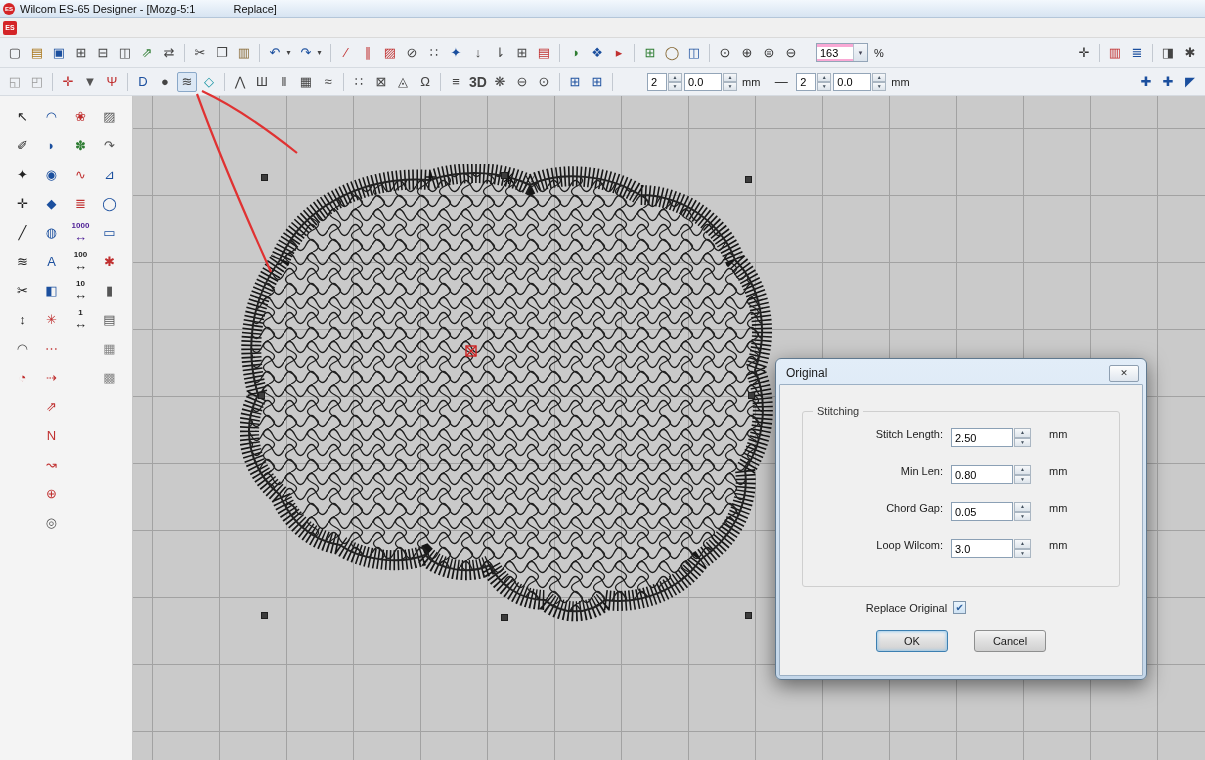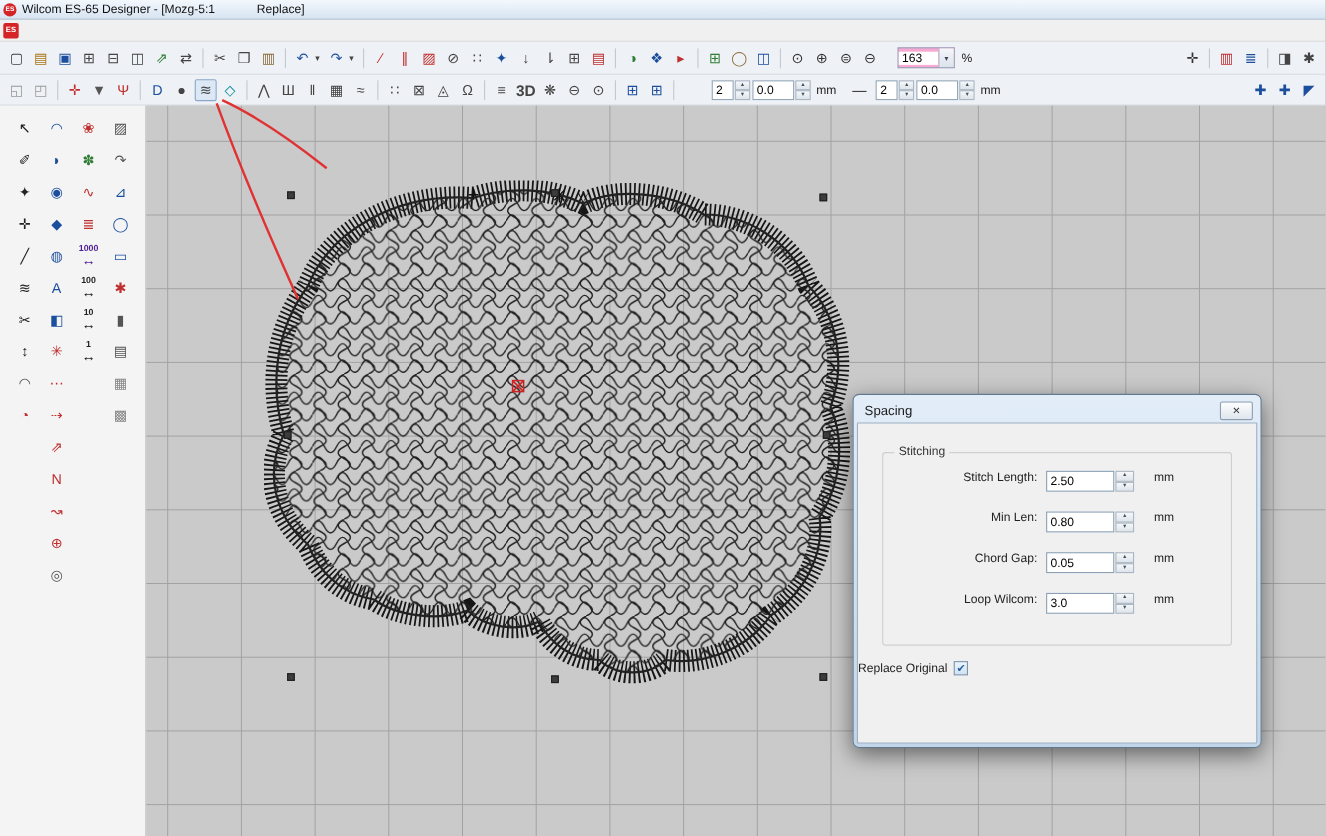--- a/index.html
+++ b/index.html
@@ -103,21 +103,21 @@
   }
   .dlg-close::after { content:"✕"; }
   .dlg-body { background:#f0f0f0; border:1px solid #9cb0c4; border-radius:1px; padding:0 0 14px 0; min-height:292px; }
   .groupbox { position:relative; margin:26px 22px 0 22px; border:1px solid #cfcfcf; border-radius:3px; padding:16px 0 10px 0; }
   .group-label { position:absolute; top:-7px; left:10px; background:#f0f0f0; padding:0 4px; color:#333; }
   .field-row { display:flex; height:37px; padding-left:10px; }
   .flabel { flex:0 0 130px; text-align:right; margin-right:8px; }
   .fld { width:62px; height:19px; border:1px solid #8ba0b5; font:11px "Liberation Sans",sans-serif; padding:0 3px; outline:none; background:#fff; }
   .fspin { height:19px; width:17px; }
   .funit { margin-left:16px; }
-  .replace-row { display:flex; align-items:center; justify-content:flex-start; margin:14px 90px 0 0; gap:6px; }
+  .replace-row { display:flex; align-items:center; justify-content:center; margin:14px 90px 0 0; gap:6px; }
   .checkbox {
     width:13px; height:13px; border:1px solid #7d94ab; background:linear-gradient(#eaf4fd,#cfe3f4);
     display:flex; align-items:center; justify-content:center; font-size:10px; color:#2c5f9e;
   }
   .checkbox.checked::after { content:"✔"; }
   .btn-row { display:flex; justify-content:center; gap:26px; margin-top:16px; }
   .btn {
     width:72px; height:22px; font:11px "Liberation Sans",sans-serif; color:#1b1b1b;
     background:linear-gradient(#f4f4f4,#e0e0e0 50%,#d0d0d0); border:1px solid #8e8f8f; border-radius:3px; cursor:default;
   }
@@ -611,21 +611,21 @@
   </div>
 </div>
 
 <svg class="annot" width="1205" height="760" data-name="annotation-arrows">
   <path d="M271 272 Q 224 168 197 94" stroke="#e03232" stroke-width="2.2" fill="none"></path>
   <path d="M297 153 Q 243 110 202 91" stroke="#e03232" stroke-width="2.2" fill="none"></path>
 </svg>
 
 <div class="dlg" data-name="stipple-dialog">
   <div class="dlg-title-row" data-name="dialog-title-bar">
-    <span class="dlg-title" data-name="dialog-title">Spacing</span>
+    <span class="dlg-title" data-name="dialog-title">Original</span>
     <span class="dlg-close" data-name="close-icon"></span>
   </div>
   <div class="dlg-body" data-name="dialog-body">
     <div class="groupbox" data-name="stitching-group">
       <span class="group-label" data-name="group-label">Stitching</span>
       <div class="fields" data-name="field-list">
 
       <div class="field-row" data-name="stitch-length-row">
             <span class="flabel" data-name="field-label">Stitch Length:</span>
             <input class="fld" data-name="field-input" value="2.50" style="">
@@ -661,14 +661,18 @@
               <span class="dn" data-name="spinner-down-icon"></span>
             </span>
             <span class="funit" data-name="field-unit">mm</span>
           </div>
         </div>
     </div>
     <div class="replace-row" data-name="replace-original-row">
       <span data-name="replace-original-label">Replace Original</span>
       <span class="checkbox checked" data-name="replace-original-checkbox"></span>
     </div>
+    <div class="btn-row" data-name="dialog-buttons">
+      <button class="btn default" data-name="ok-button">OK</button>
+      <button class="btn" data-name="cancel-button">Cancel</button>
+    </div>
   </div>
 </div>
 
 </body></html>

